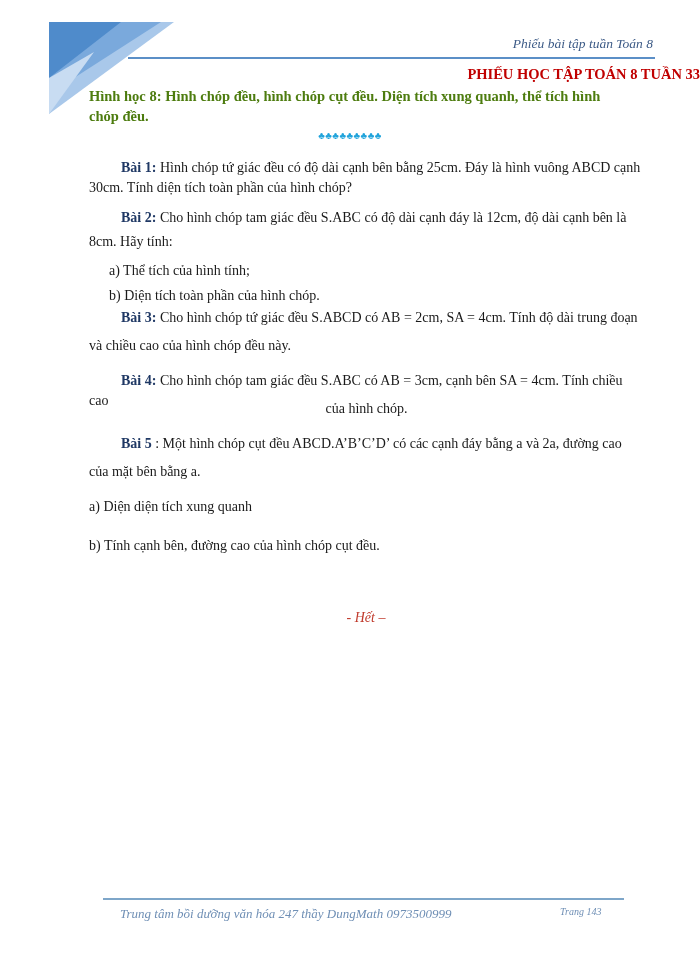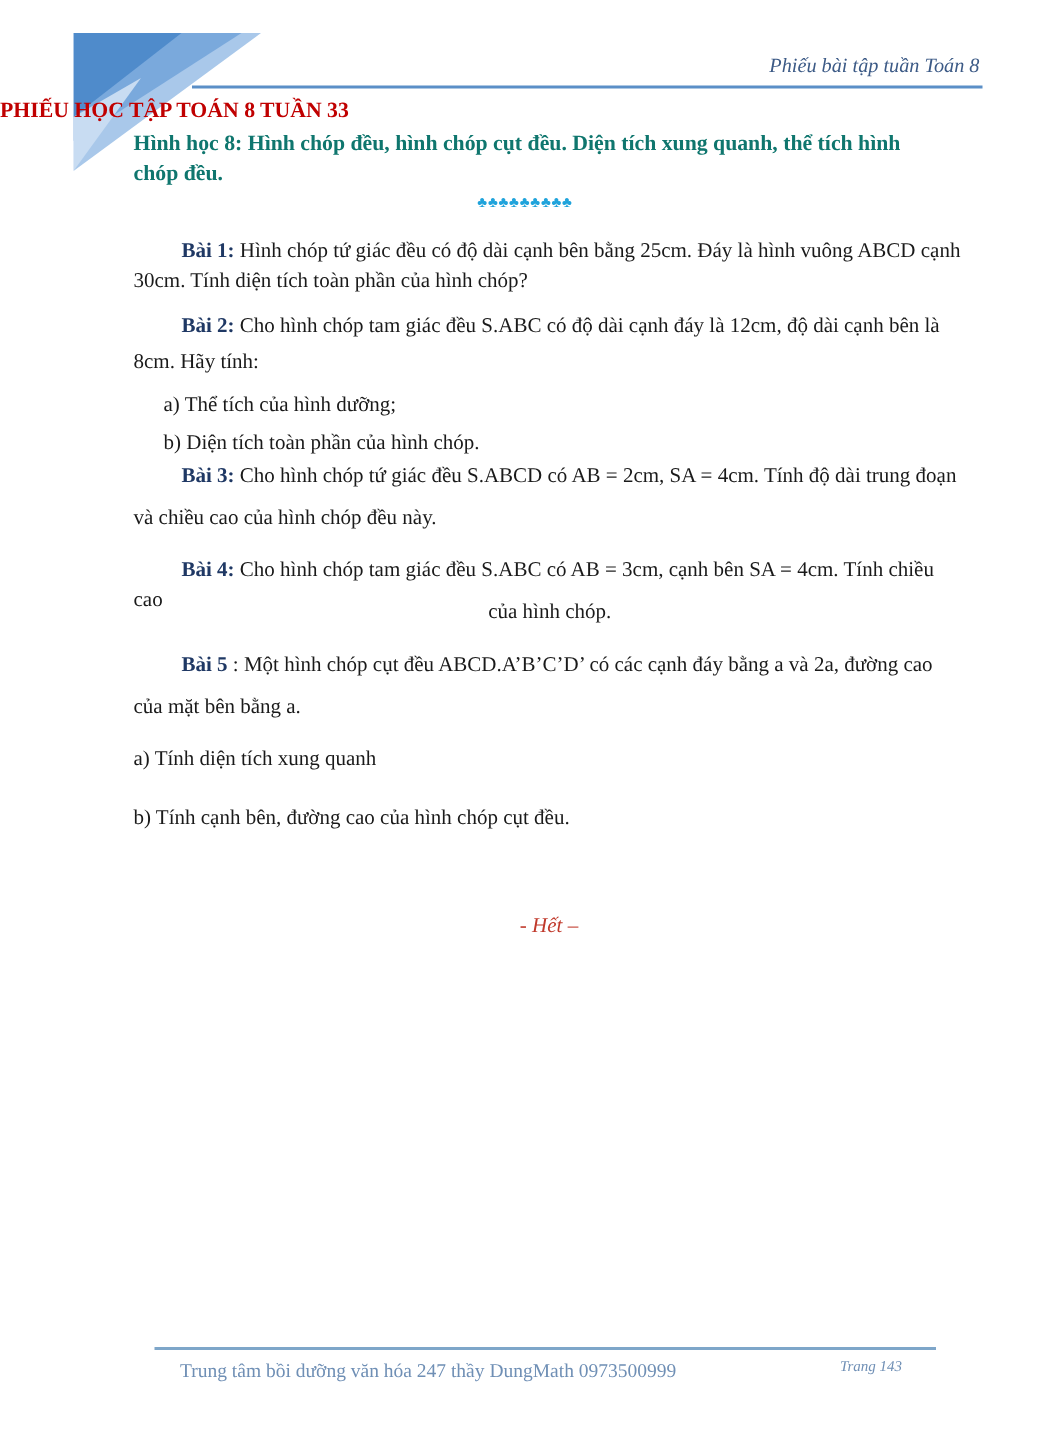--- a/index.html
+++ b/index.html
@@ -36,34 +36,34 @@
     top: 36px;
     font-style: italic;
     font-size: 13.5px;
     color: #3c5a86;
   }
   .title {
     position: absolute;
     left: 0;
     width: 700px;
     top: 66px;
-    text-align: left;
+    text-align: right;
     font-weight: bold;
     font-size: 14.5px;
     color: #c00000;
   }
   .subtitle {
     position: absolute;
     left: 89px;
     top: 86px;
     width: 530px;
     font-weight: bold;
     font-size: 14.5px;
     line-height: 20px;
-    color: #0f766e;
+    color: #4d7c0f;
   }
   .divider-clubs {
     position: absolute;
     left: 0;
     width: 700px;
     top: 130px;
     text-align: center;
     font-size: 10px;
     letter-spacing: 0.5px;
     color: #1fa3db;
@@ -106,20 +106,21 @@
     left: 103px;
     top: 898px;
     width: 521px;
     height: 1.5px;
     background: #7ea6c9;
   }
   .footer-left {
     position: absolute;
     left: 120px;
     top: 906px;
+    font-style: italic;
     font-size: 13px;
     color: #6f8fb5;
   }
   .footer-right {
     position: absolute;
     left: 560px;
     top: 906px;
     font-style: italic;
     font-size: 10px;
     color: #6f8fb5;
@@ -143,38 +144,38 @@
 
 <div class="content">
 
   <div class="p" style="top:0px;">
     <span class="label">Bài 1:</span><span>  Hình chóp tứ giác đều có độ dài cạnh bên bằng 25cm. Đáy là hình vuông ABCD cạnh 30cm. Tính diện tích toàn phần của hình chóp?</span>
   </div>
 
   <div class="p" style="top:48px;">
     <span class="label">Bài 2:</span><span style="line-height:24px;"> Cho hình chóp tam giác đều S.ABC có độ dài cạnh đáy là 12cm, độ dài cạnh bên là 8cm. Hãy tính:</span>
   </div>
-  <div class="sub" style="top:103px;">a)  Thể tích của hình dưỡng;</div>
+  <div class="sub" style="top:103px;">a)  Thể tích của hình tính;</div>
   <div class="sub" style="top:128px;text-align:center;">b)  Diện tích toàn phần của hình chóp.</div>
 
   <div class="p" style="top:150px;">
     <span class="label">Bài 3:</span><span> Cho hình chóp tứ giác đều S.ABCD có AB = 2cm, SA = 4cm. Tính độ dài trung đoạn</span>
   </div>
   <div class="p" style="top:178px;">và chiều cao của hình chóp đều này.</div>
 
   <div class="p" style="top:213px;">
     <span class="label">Bài 4:</span><span> Cho hình chóp tam giác đều S.ABC có AB = 3cm, cạnh bên SA = 4cm. Tính chiều cao</span>
   </div>
   <div class="p" style="top:241px;text-align:center;">của hình chóp.</div>
 
   <div class="p" style="top:276px;">
     <span class="label">Bài 5</span><span> : Một hình chóp cụt đều ABCD.A’B’C’D’ có các cạnh đáy bằng a và 2a, đường cao</span>
   </div>
   <div class="p" style="top:304px;">của mặt bên bằng a.</div>
-  <div class="p" style="top:339px;">a) Tính diện tích xung quanh</div>
+  <div class="p" style="top:339px;">a) Diện diện tích xung quanh</div>
   <div class="p" style="top:378px;">b) Tính cạnh bên, đường cao của hình chóp cụt đều.</div>
 </div>
 
 <div class="end-mark">- Hết –</div>
 
 <div class="footer-line"></div>
 <div class="footer-left">Trung tâm bồi dưỡng văn hóa 247 thầy DungMath 0973500999</div>
 <div class="footer-right">Trang 143</div>
 
 </body></html>

